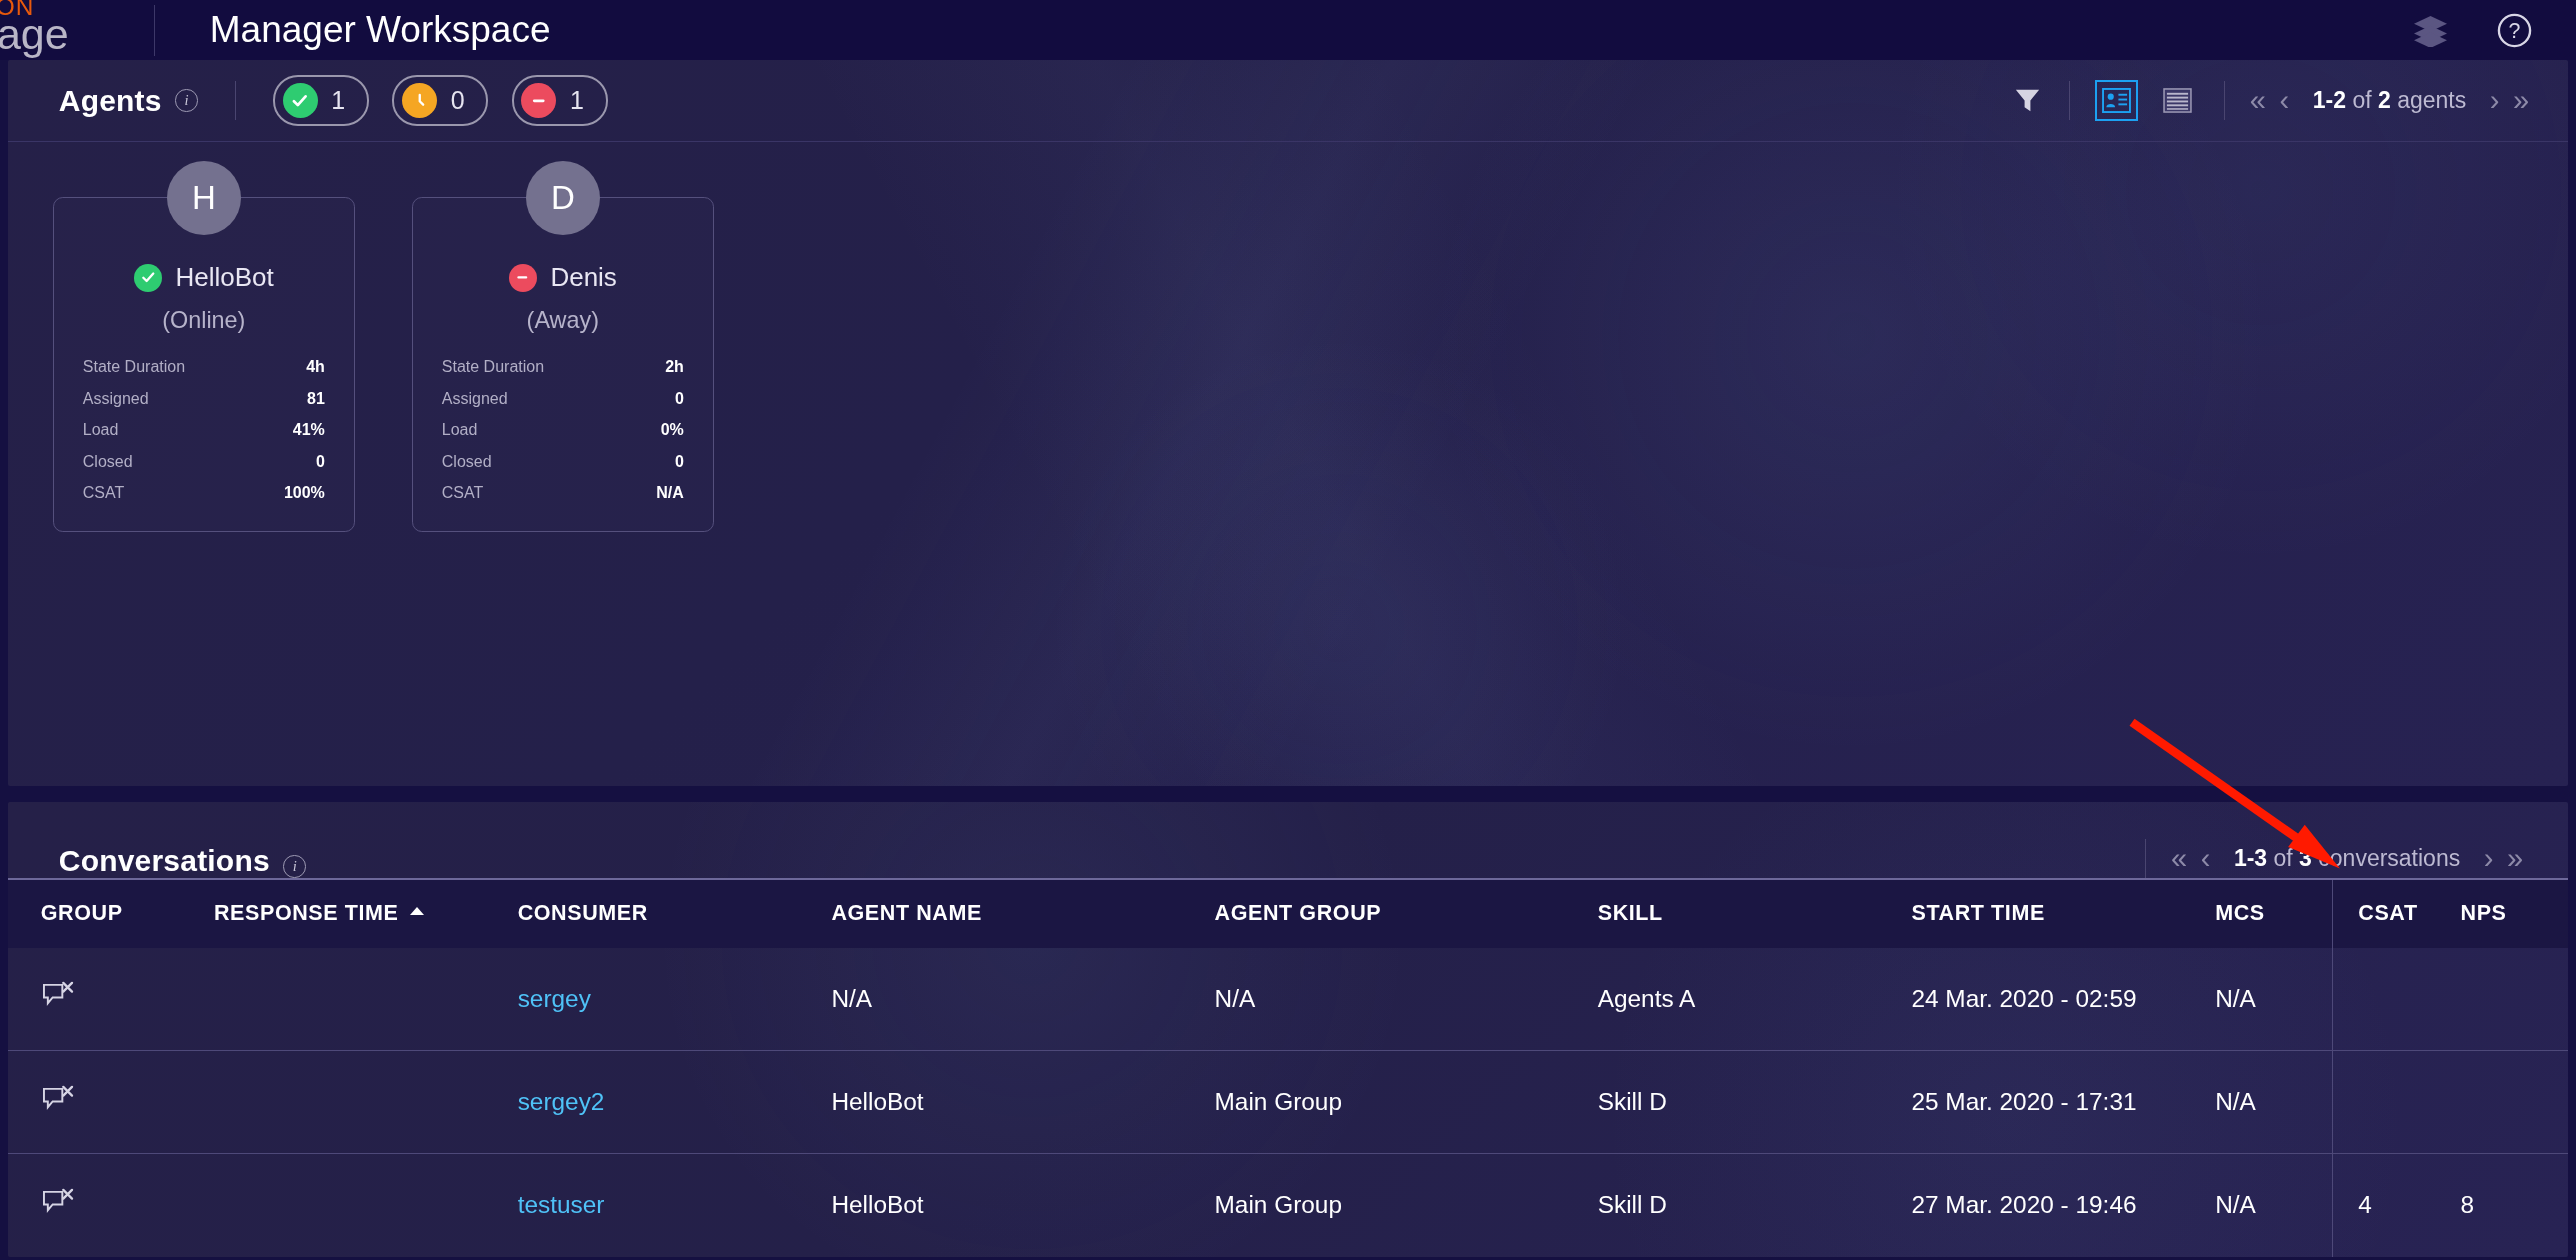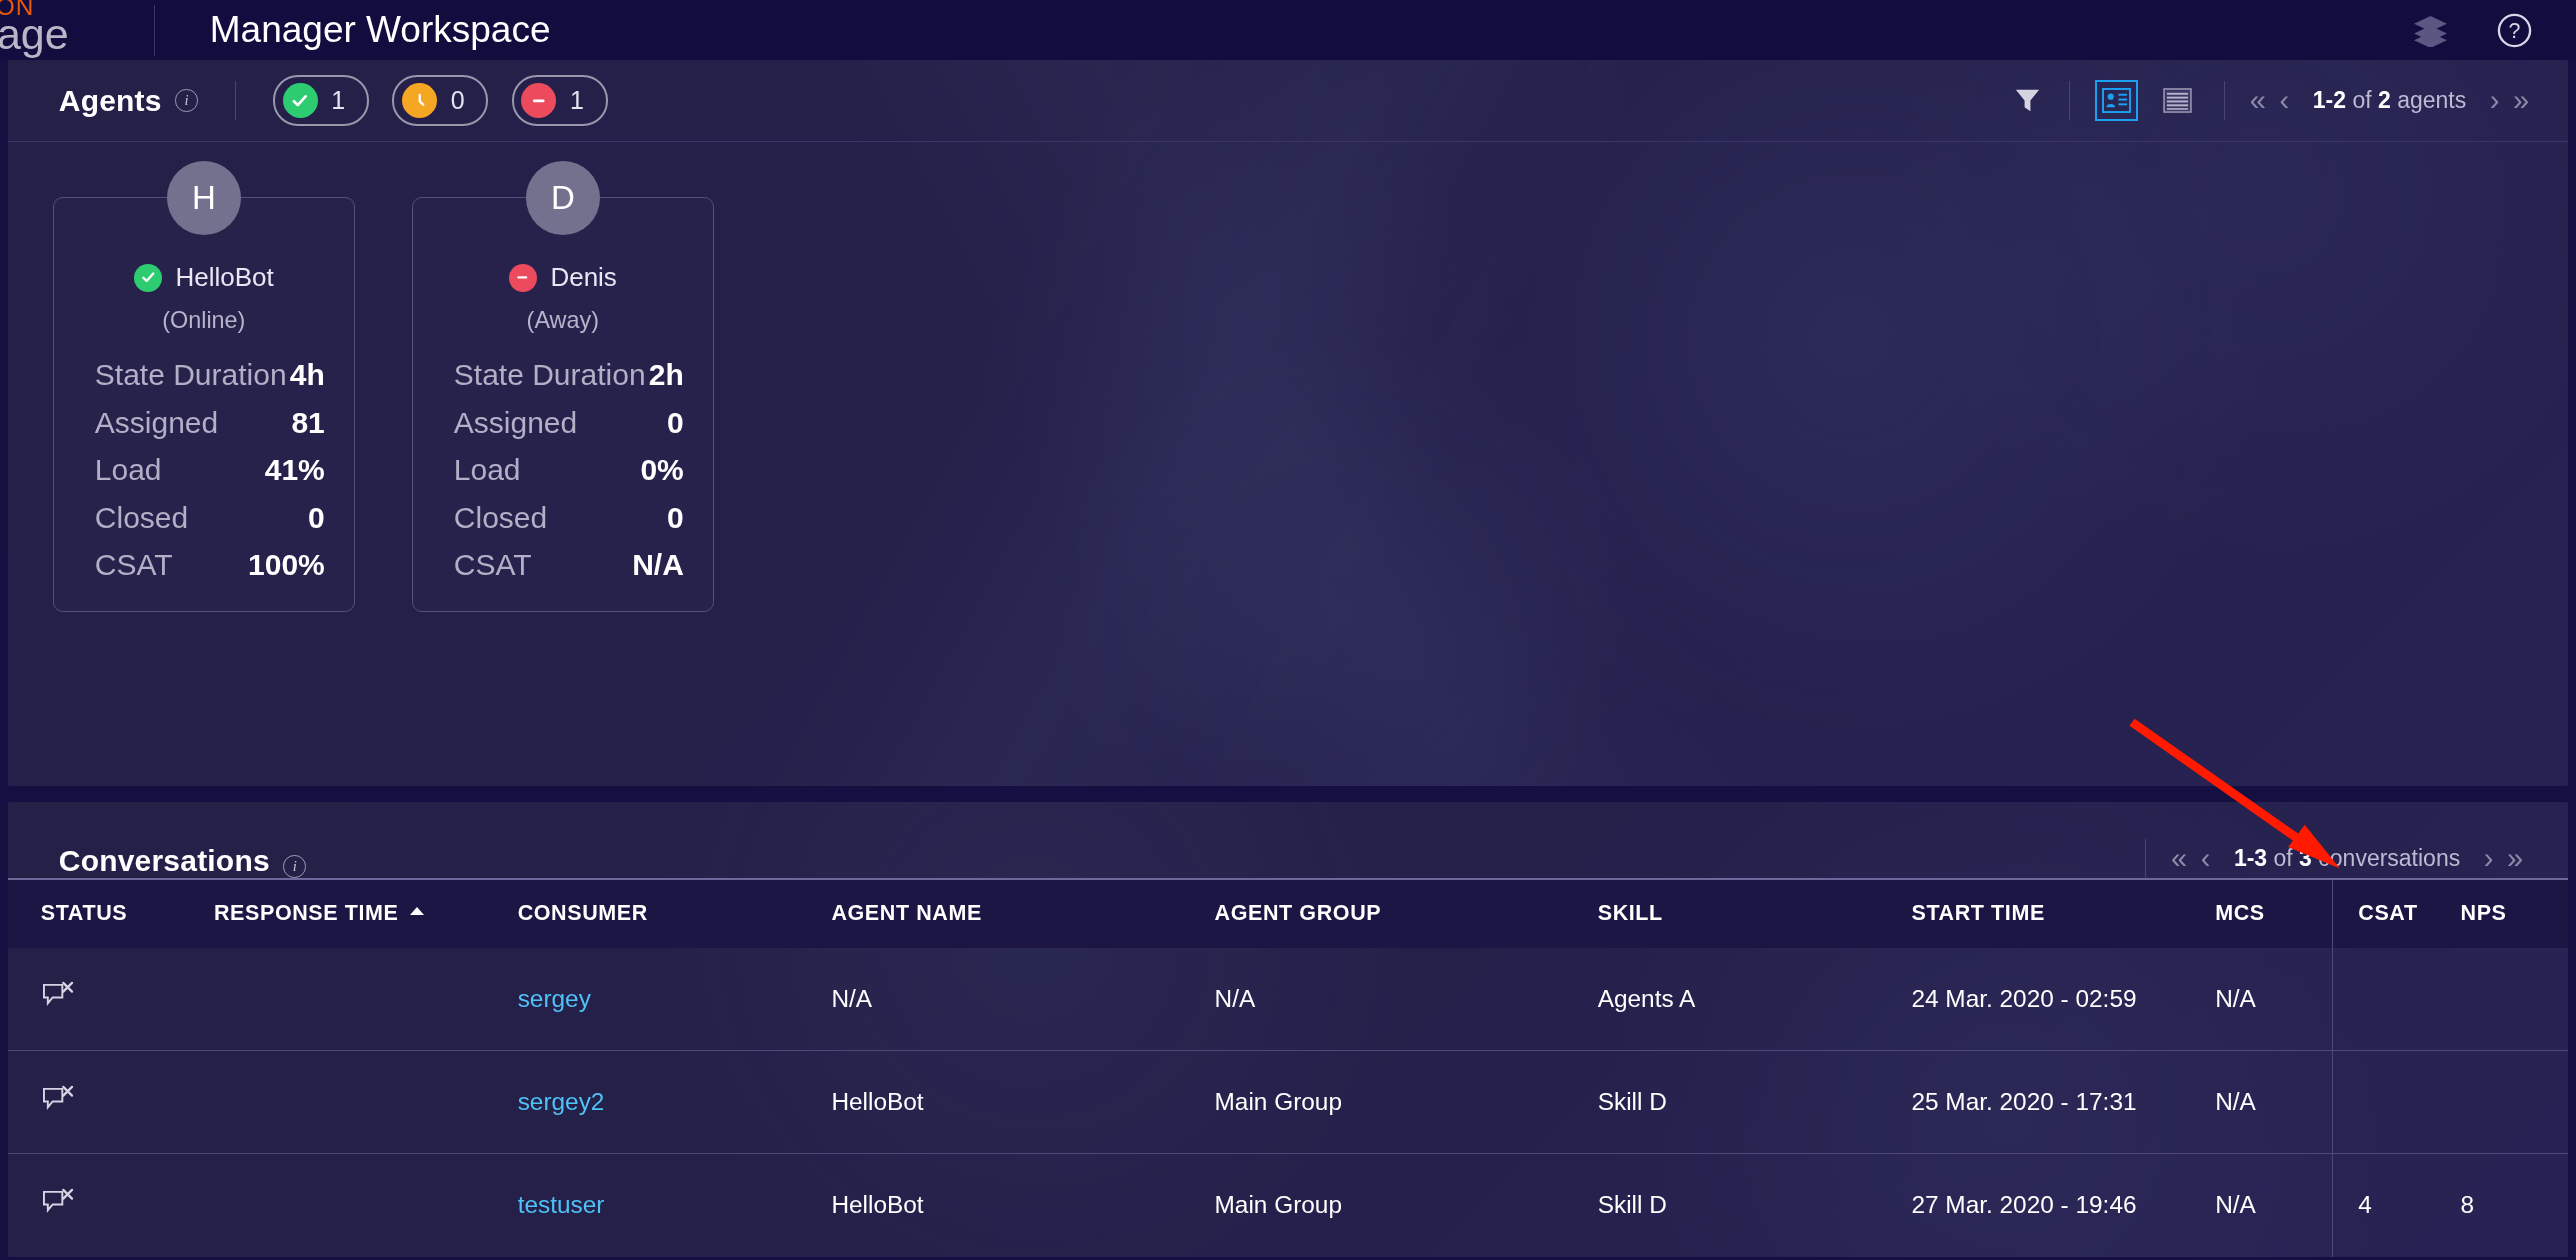--- a/index.html
+++ b/index.html
@@ -198,22 +198,21 @@
   .card-name { font-size: 26px; color: #e9e7f3; }
   .card-state {
     text-align: center;
     font-size: 23.4px;
     color: #b6b3ca;
     margin-bottom: 17.6px;
   }
   .stat-row {
     display: flex; justify-content: space-between; align-items: flex-start;
     padding: 6.8px 0;
-    font-size: 30px;
-    margin-left: 12px;
+    font-size: 16px;
   }
   .stat-label { color: #b2afc6; }
   .stat-value { color: #ffffff; font-weight: bold; }
 
   
   .conv-panel {
     margin: 15.6px 7.8px 0 7.8px;
     background: linear-gradient(135deg, #252048 0%, #242049 45%, #282354 100%);
     border-radius: 2px;
     position: relative;
@@ -473,21 +472,21 @@
         </span>
         <span class="pager-arrow">›</span>
         <span class="pager-arrow">»</span>
       </div>
     </div>
   </div>
 
   <table>
     <thead>
       <tr>
-        <th class="c-status">STATUS</th>
+        <th class="c-status">GROUP</th>
         <th class="c-resp"><span>RESPONSE TIME</span><span class="sort-arrow"></span></th>
         <th class="c-consumer">CONSUMER</th>
         <th class="c-agent">AGENT NAME</th>
         <th class="c-group">AGENT GROUP</th>
         <th class="c-skill">SKILL</th>
         <th class="c-start">START TIME</th>
         <th class="c-mcs">MCS</th>
         <th class="c-csat">CSAT</th>
         <th class="c-nps">NPS</th>
       </tr>

